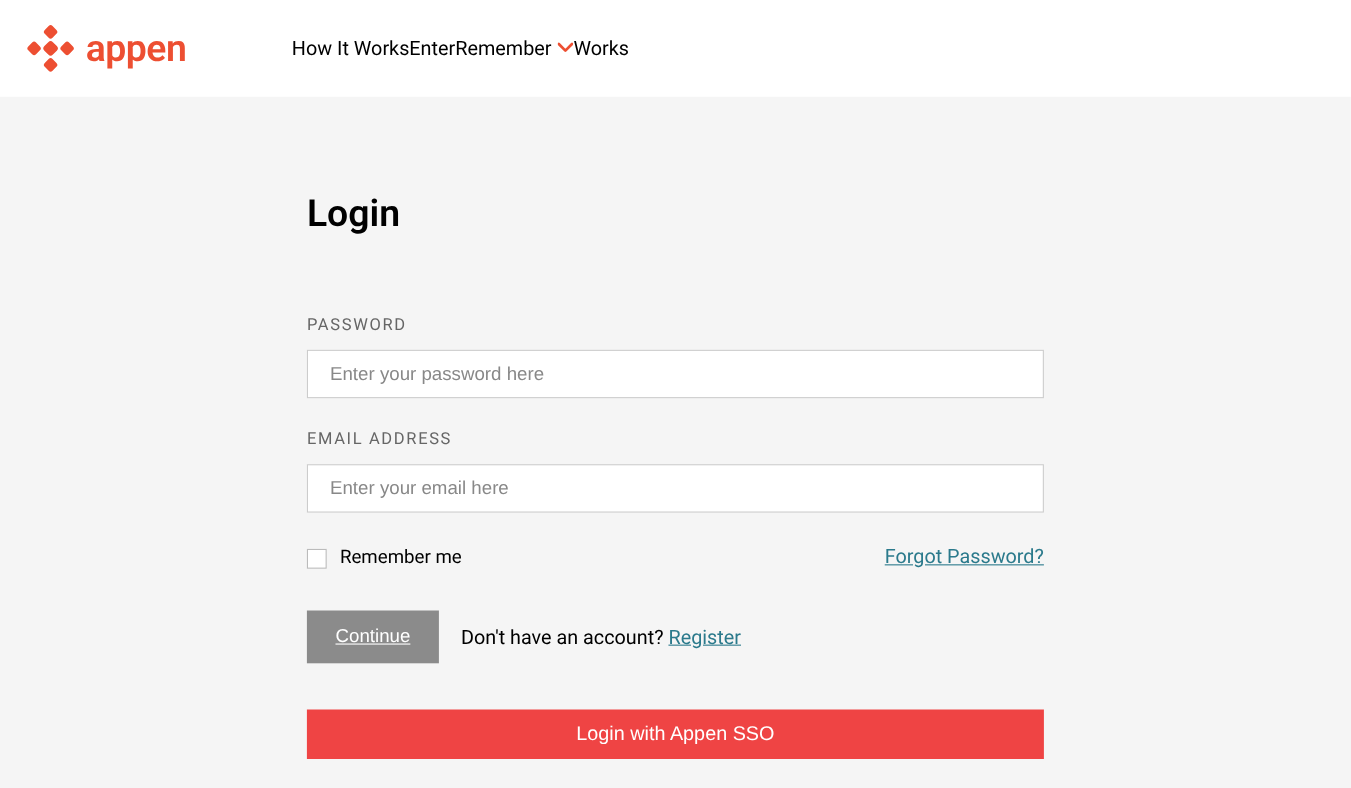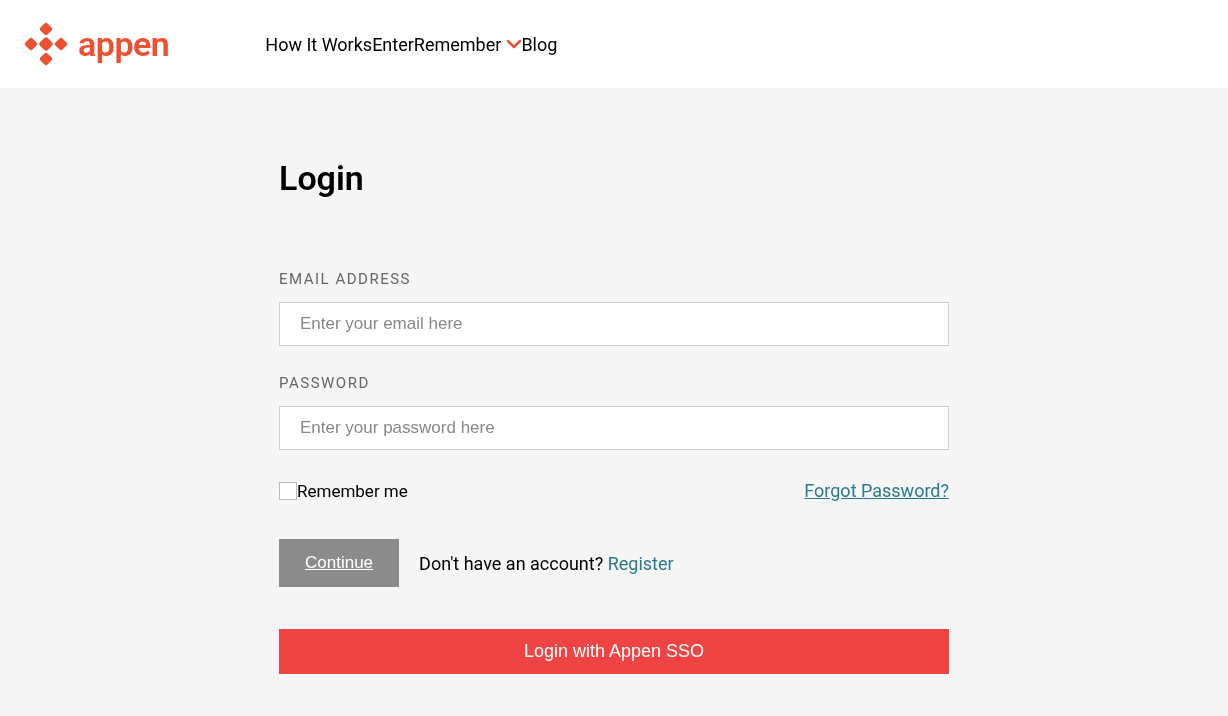--- a/index.html
+++ b/index.html
@@ -50,21 +50,21 @@
       color: #ED4F32;
       font-size: 14px;
     }
     .main-container {
       background: #F5F5F5;
       min-height: calc(100vh - 88px);
       padding-top: 70px;
     }
     .login-card {
       max-width: 672px;
-      margin: 0 auto;
+      margin: 16px auto;
       padding: 0 1px;
     }
     .login-title {
       font-size: 34px;
       font-weight: 600;
       color: #000;
       margin-bottom: 72px;
     }
     .form-group {
       margin-bottom: 28px;
@@ -90,22 +90,22 @@
     }
     .form-row {
       display: flex;
       justify-content: space-between;
       align-items: center;
       margin-top: 30px;
       margin-bottom: 38px;
     }
     .checkbox-wrap {
       display: flex;
-      align-items: center;
-      gap: 0;
+      align-items: flex-end;
+      gap: 12px;
     }
     .checkbox {
       width: 18px;
       height: 18px;
       border: 1px solid #bbb;
       background: #fff;
       cursor: pointer;
     }
     .checkbox-label {
       font-size: 17px;
@@ -131,20 +131,21 @@
       font-size: 17px;
       cursor: pointer;
       text-decoration: underline;
     }
     .register-text {
       font-size: 18px;
       color: #000;
     }
     .register-link {
       color: #2B7A8C;
+      text-decoration: underline;
       cursor: pointer;
     }
     .sso-btn {
       width: 100%;
       background: #ef4444;
       color: #fff;
       border: none;
       padding: 12px;
       font-size: 18px;
       cursor: pointer;
@@ -177,37 +178,37 @@
     </div>
     <div class="nav-item">
       <span>Remember</span>
       <span class="chevron-down">
         <svg width="14" height="10" viewBox="0 0 14 10">
             <path d="M1 2 L7 8 L13 2" stroke="#ED4F32" stroke-width="2.5" fill="none" stroke-linecap="round" stroke-linejoin="round"></path>
           </svg>
       </span>
     </div>
     <div class="nav-item">
-      <span>Blog</span>
+      <span>Works</span>
     </div>
   </nav>
 </header>
 
 <main class="main-container">
   <div class="login-card">
     <h1 class="login-title">Login</h1>
 
     <div class="form-group">
+      <label class="form-label">PASSWORD</label>
+      <input type="password" class="form-input" placeholder="Enter your password here" style="">
+    </div>
+
+    <div class="form-group">
       <label class="form-label">EMAIL ADDRESS</label>
       <input type="text" class="form-input" placeholder="Enter your email here" style="">
-    </div>
-
-    <div class="form-group">
-      <label class="form-label">PASSWORD</label>
-      <input type="password" class="form-input" placeholder="Enter your password here" style="">
     </div>
 
     <div class="form-row">
       <div class="checkbox-wrap">
         <div class="checkbox"></div>
         <span class="checkbox-label">Remember me</span>
       </div>
       <a class="forgot-link">Forgot Password?</a>
     </div>
 

